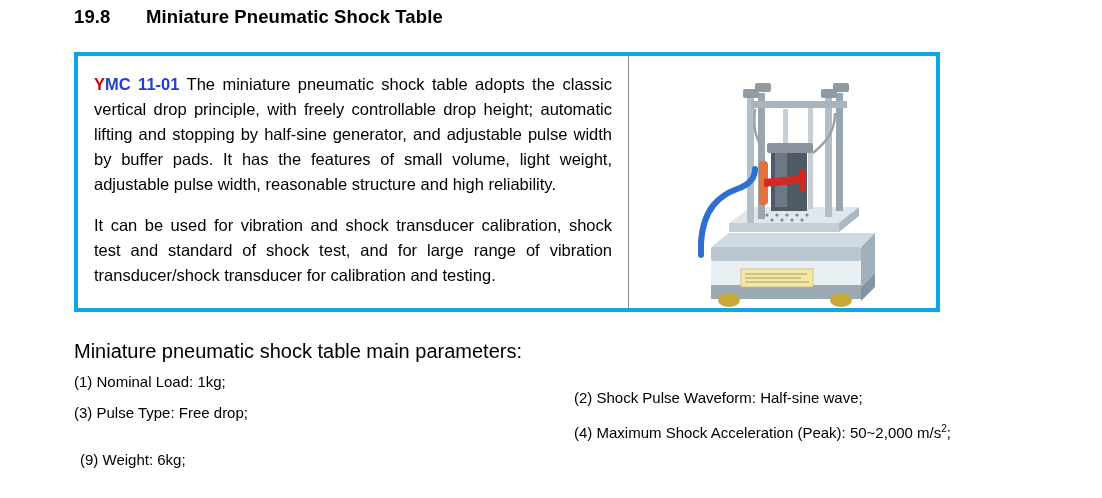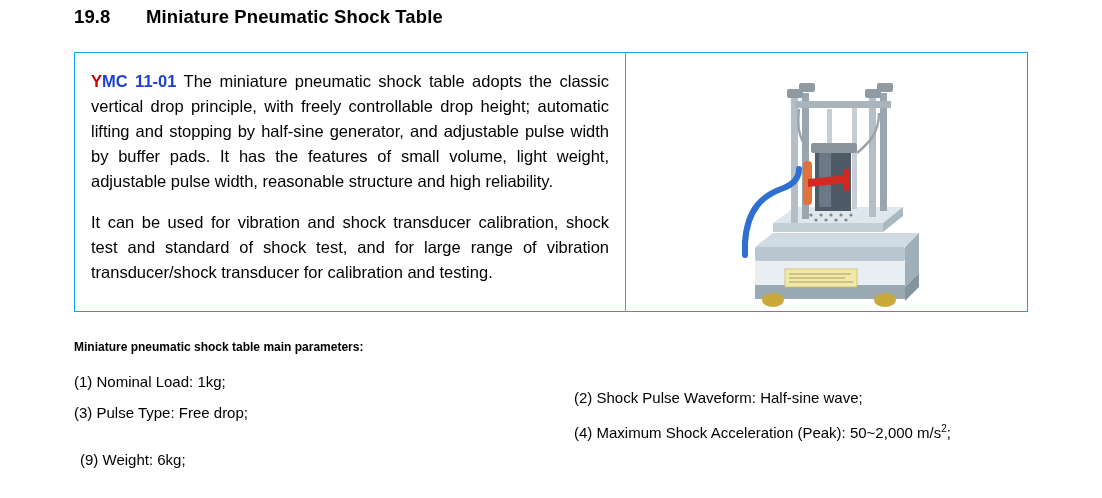--- a/index.html
+++ b/index.html
@@ -32,23 +32,23 @@
   .heading .num {
     display: inline-block;
     width: 72px;
   }
 
   
   .info-table {
     position: absolute;
     left: 74px;
     top: 52px;
-    width: 954px;
+    width: 866px;
     height: 260px;
-    border: 1px solid #0ea5e9;
+    border: 4px solid #0ea5e9;
     box-sizing: border-box;
     display: flex;
   }
   .cell-text {
     width: 551px;
     box-sizing: border-box;
     border-right: 1px solid #8a8a8a;
     padding: 16px 16px 10px 16px;
   }
   .cell-image {
@@ -76,22 +76,22 @@
     left: 50%;
     top: 50%;
     transform: translate(-50%, -50%);
   }
 
   
   .params-title {
     position: absolute;
     left: 74px;
     top: 340px;
-    font-size: 12px;
-    font-weight: bold;
+    font-size: 20px;
+    font-weight: normal;
   }
   .params {
     position: absolute;
     left: 74px;
     top: 372px;
     width: 954px;
   }
   .param-row {
     display: flex;
     height: 31px;

